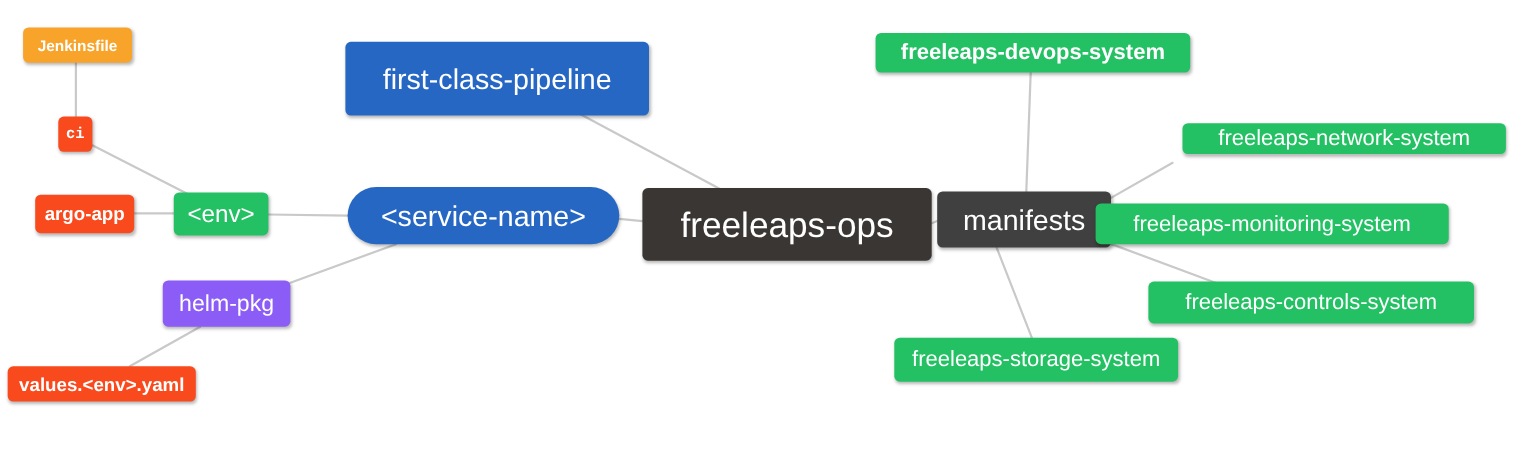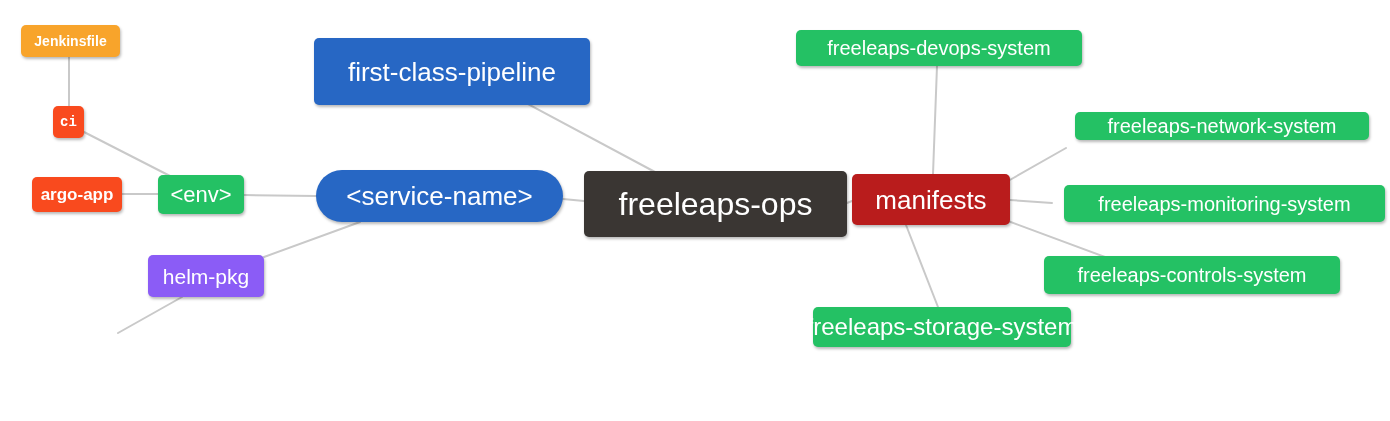--- a/index.html
+++ b/index.html
@@ -42,22 +42,23 @@
       <line x1="1008" y1="181" x2="1066" y2="148" stroke="#C9C9C9" stroke-width="2" stroke-linecap="round"></line>
       <line x1="1010" y1="200" x2="1052" y2="203" stroke="#C9C9C9" stroke-width="2" stroke-linecap="round"></line>
       <line x1="1008" y1="221" x2="1105" y2="257" stroke="#C9C9C9" stroke-width="2" stroke-linecap="round"></line>
       <line x1="906" y1="225" x2="938" y2="307" stroke="#C9C9C9" stroke-width="2" stroke-linecap="round"></line>
     </svg>
 <div class="node" style="left: 21px; top: 25px; width: 99px; height: 32px; font-size: 14px; font-weight: 700; background: rgb(248, 164, 43); color: rgb(255, 255, 255); text-align: right;">Jenkinsfile</div>
     <div class="node" style="left: 53px; top: 106px; width: 31px; height: 32px; font-size: 14px; font-weight: 700; background: rgb(249, 74, 30); color: rgb(255, 255, 255); font-family: Liberation Mono, monospace;">ci</div>
     <div class="node" style="left: 32px; top: 177px; width: 90px; height: 35px; font-size: 17px; font-weight: 700; background: rgb(249, 74, 30); color: rgb(255, 255, 255);">argo-app</div>
     <div class="node" style="left: 158px; top: 175px; width: 86px; height: 39px; font-size: 22px; font-weight: 400; background: rgb(36, 193, 100); color: rgb(255, 255, 255);">&lt;env&gt;</div>
     <div class="node" style="left: 148px; top: 255px; width: 116px; height: 42px; font-size: 21px; font-weight: 400; background: #8b5cf6; color: rgb(255, 255, 255);">helm-pkg</div>
+    <div class="node" style="left: 7px; top: 333px; width: 171px; height: 32px; font-size: 17px; font-weight: 700; background: rgb(249, 74, 30); color: rgb(255, 255, 255);">values.&lt;env&gt;.yaml</div>
     <div class="node" style="left: 314px; top: 38px; width: 276px; height: 67px; font-size: 26px; font-weight: 400; background: rgb(39, 103, 196); color: rgb(255, 255, 255);">first-class-pipeline</div>
     <div class="node" style="left: 316px; top: 170px; width: 247px; height: 52px; font-size: 26px; font-weight: 400; background: rgb(39, 103, 196); color: rgb(255, 255, 255); border-radius: 26px;">&lt;service-name&gt;</div>
     <div class="node" style="left: 584px; top: 171px; width: 263px; height: 66px; font-size: 32px; font-weight: 400; background: rgb(58, 54, 51); color: rgb(255, 255, 255); text-align: right;">freeleaps-ops</div>
-    <div class="node" style="left: 852px; top: 174px; width: 158px; height: 51px; font-size: 26px; font-weight: 400; background: #b91c1c; color: rgb(255, 255, 255);">manifests</div>
-    <div class="node" style="left: 796px; top: 30px; width: 286px; height: 36px; font-size: 20px; font-weight: 400; background: rgb(36, 193, 100); color: rgb(255, 255, 255);">freeleaps-devops-system</div>
+    <div class="node" style="left: 852px; top: 174px; width: 158px; height: 51px; font-size: 26px; font-weight: 400; background: #404040; color: rgb(255, 255, 255);">manifests</div>
+    <div class="node" style="left: 796px; top: 30px; width: 286px; height: 36px; font-size: 20px; font-weight: 700; background: rgb(36, 193, 100); color: rgb(255, 255, 255);">freeleaps-devops-system</div>
     <div class="node" style="left: 1053px; top: 112px; width: 294px; height: 28px; font-size: 20px; font-weight: 400; background: rgb(36, 193, 100); color: rgb(255, 255, 255); margin-left: 22px;">freeleaps-network-system</div>
-    <div class="node" style="left: 1064px; top: 185px; width: 321px; height: 37px; font-size: 20px; font-weight: 400; background: rgb(36, 193, 100); color: rgb(255, 255, 255);">freeleaps-monitoring-system</div>
+    <div class="node" style="left: 996px; top: 185px; width: 321px; height: 37px; font-size: 20px; font-weight: 400; background: rgb(36, 193, 100); color: rgb(255, 255, 255);">freeleaps-monitoring-system</div>
     <div class="node" style="left: 1044px; top: 256px; width: 296px; height: 38px; font-size: 20px; font-weight: 400; background: rgb(36, 193, 100); color: rgb(255, 255, 255);">freeleaps-controls-system</div>
-    <div class="node" style="left: 813px; top: 307px; width: 258px; height: 40px; font-size: 24px; font-weight: 400; background: rgb(36, 193, 100); color: rgb(255, 255, 255);">freeleaps-storage-system</div>
+    <div class="node" style="left: 813px; top: 307px; width: 258px; height: 40px; font-size: 20px; font-weight: 400; background: rgb(36, 193, 100); color: rgb(255, 255, 255);">freeleaps-storage-system</div>
   </div>
 
 </body></html>

